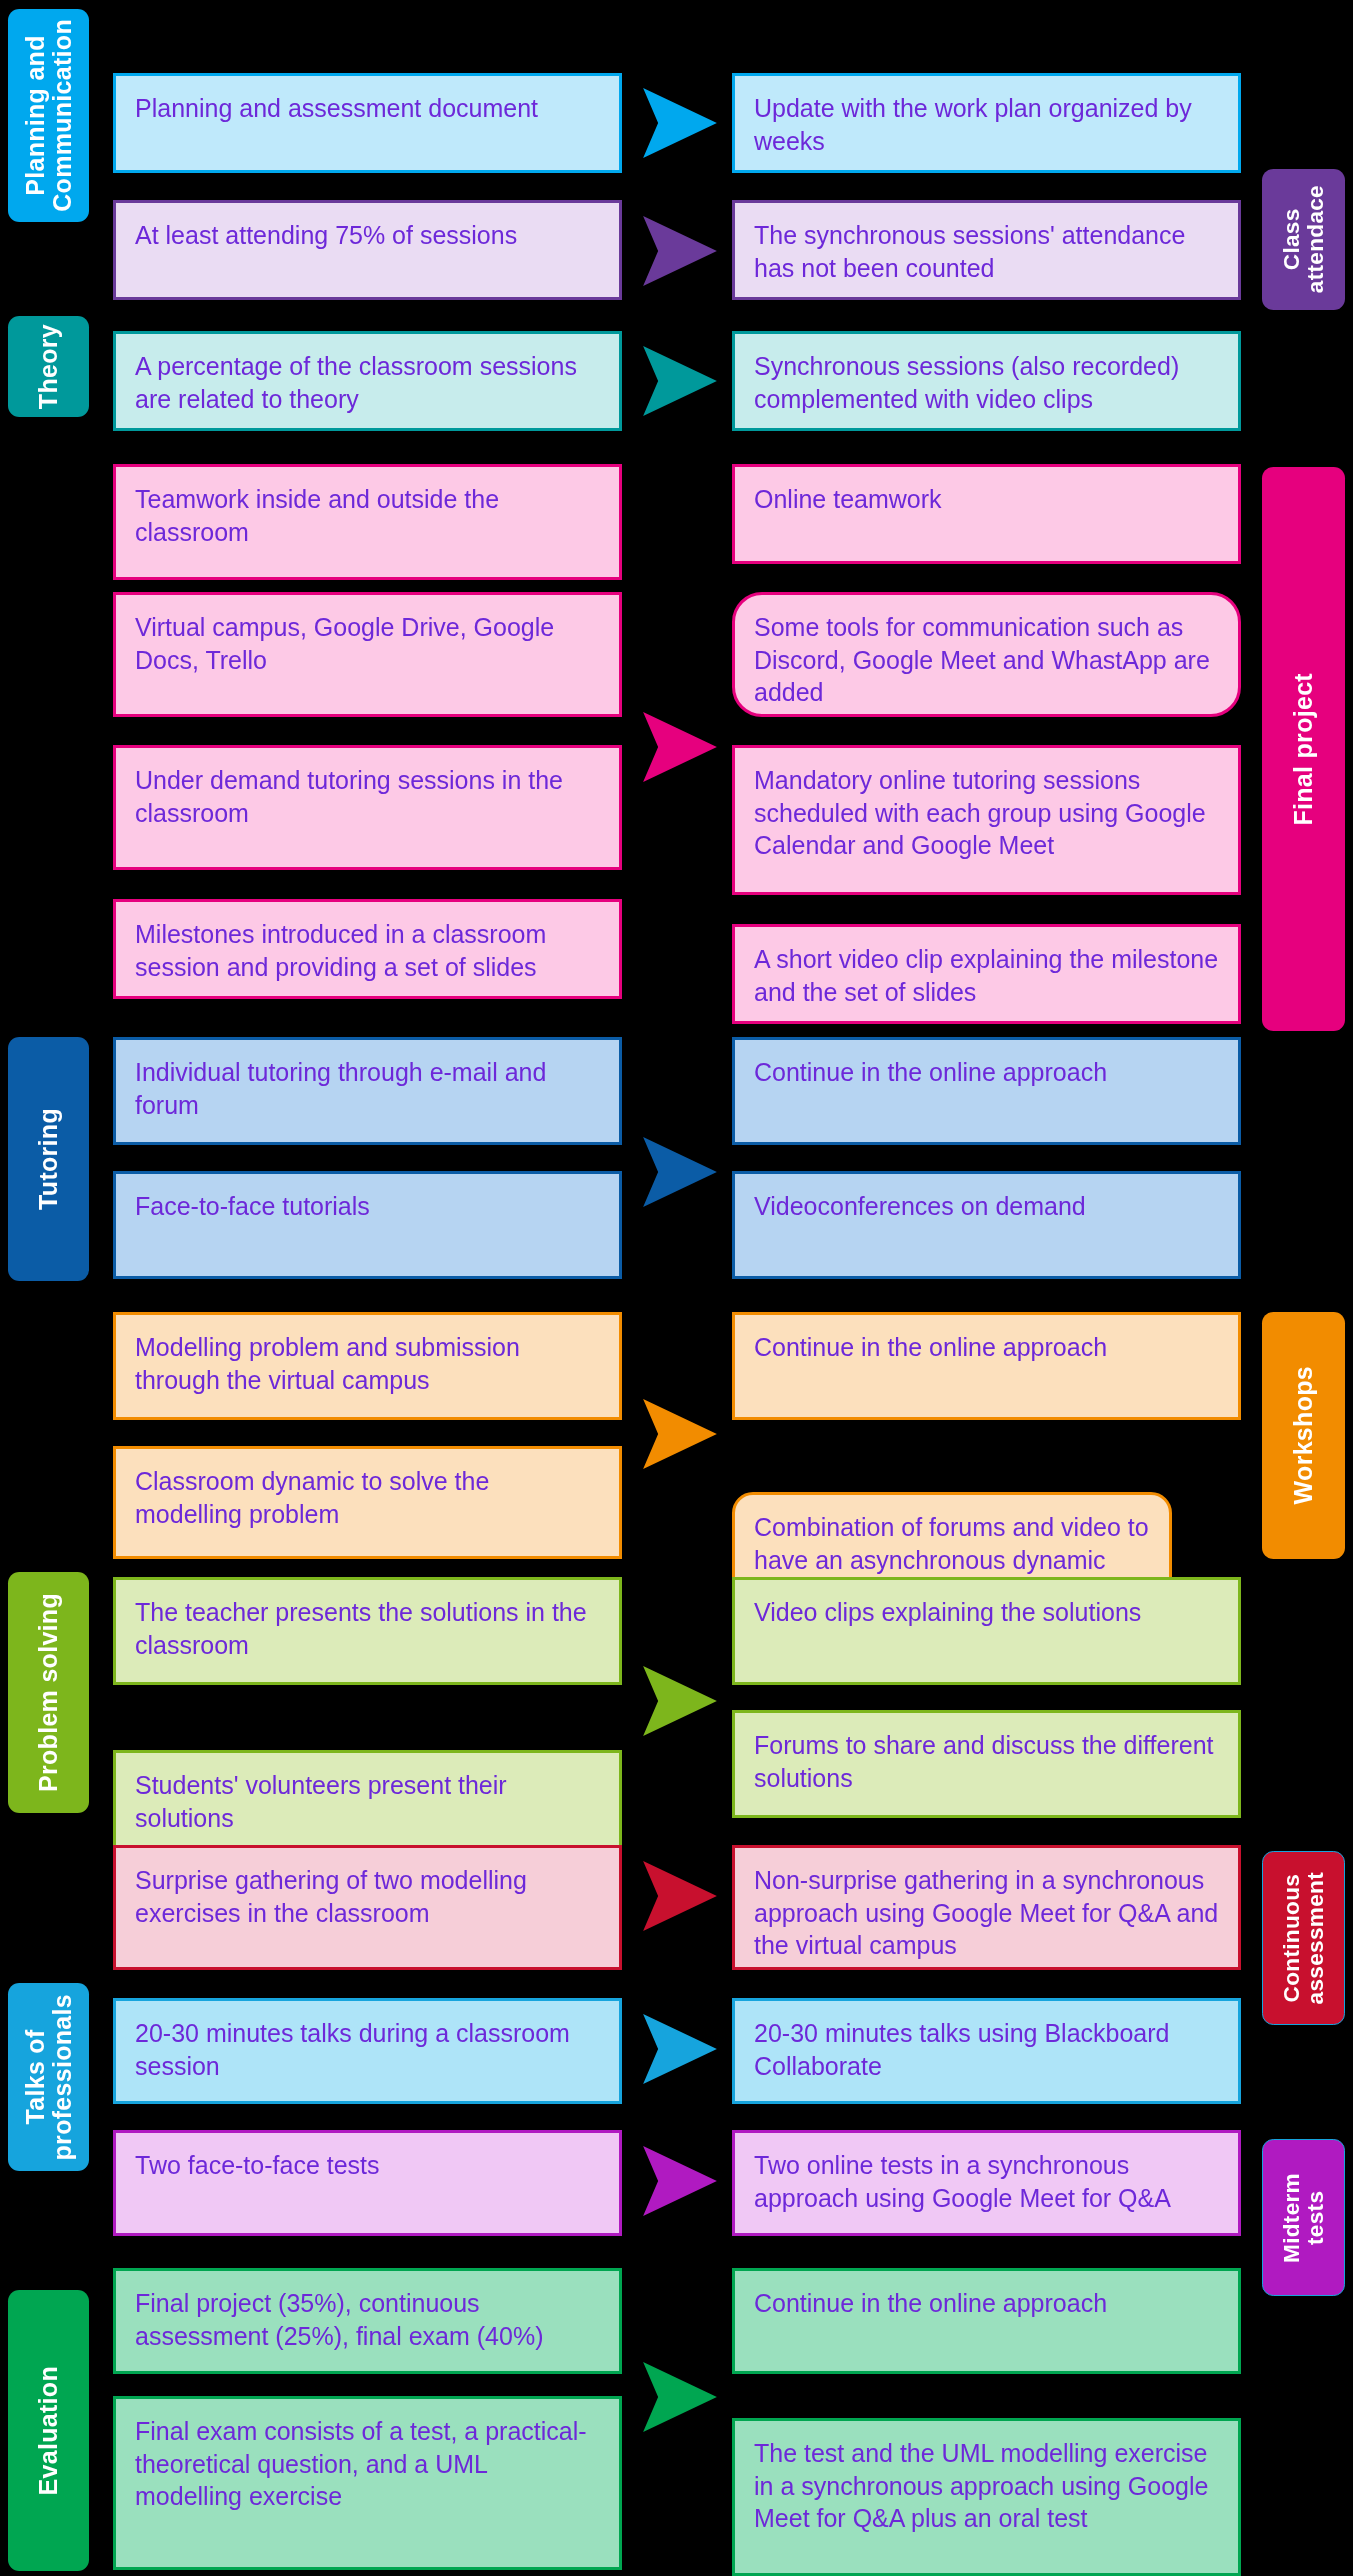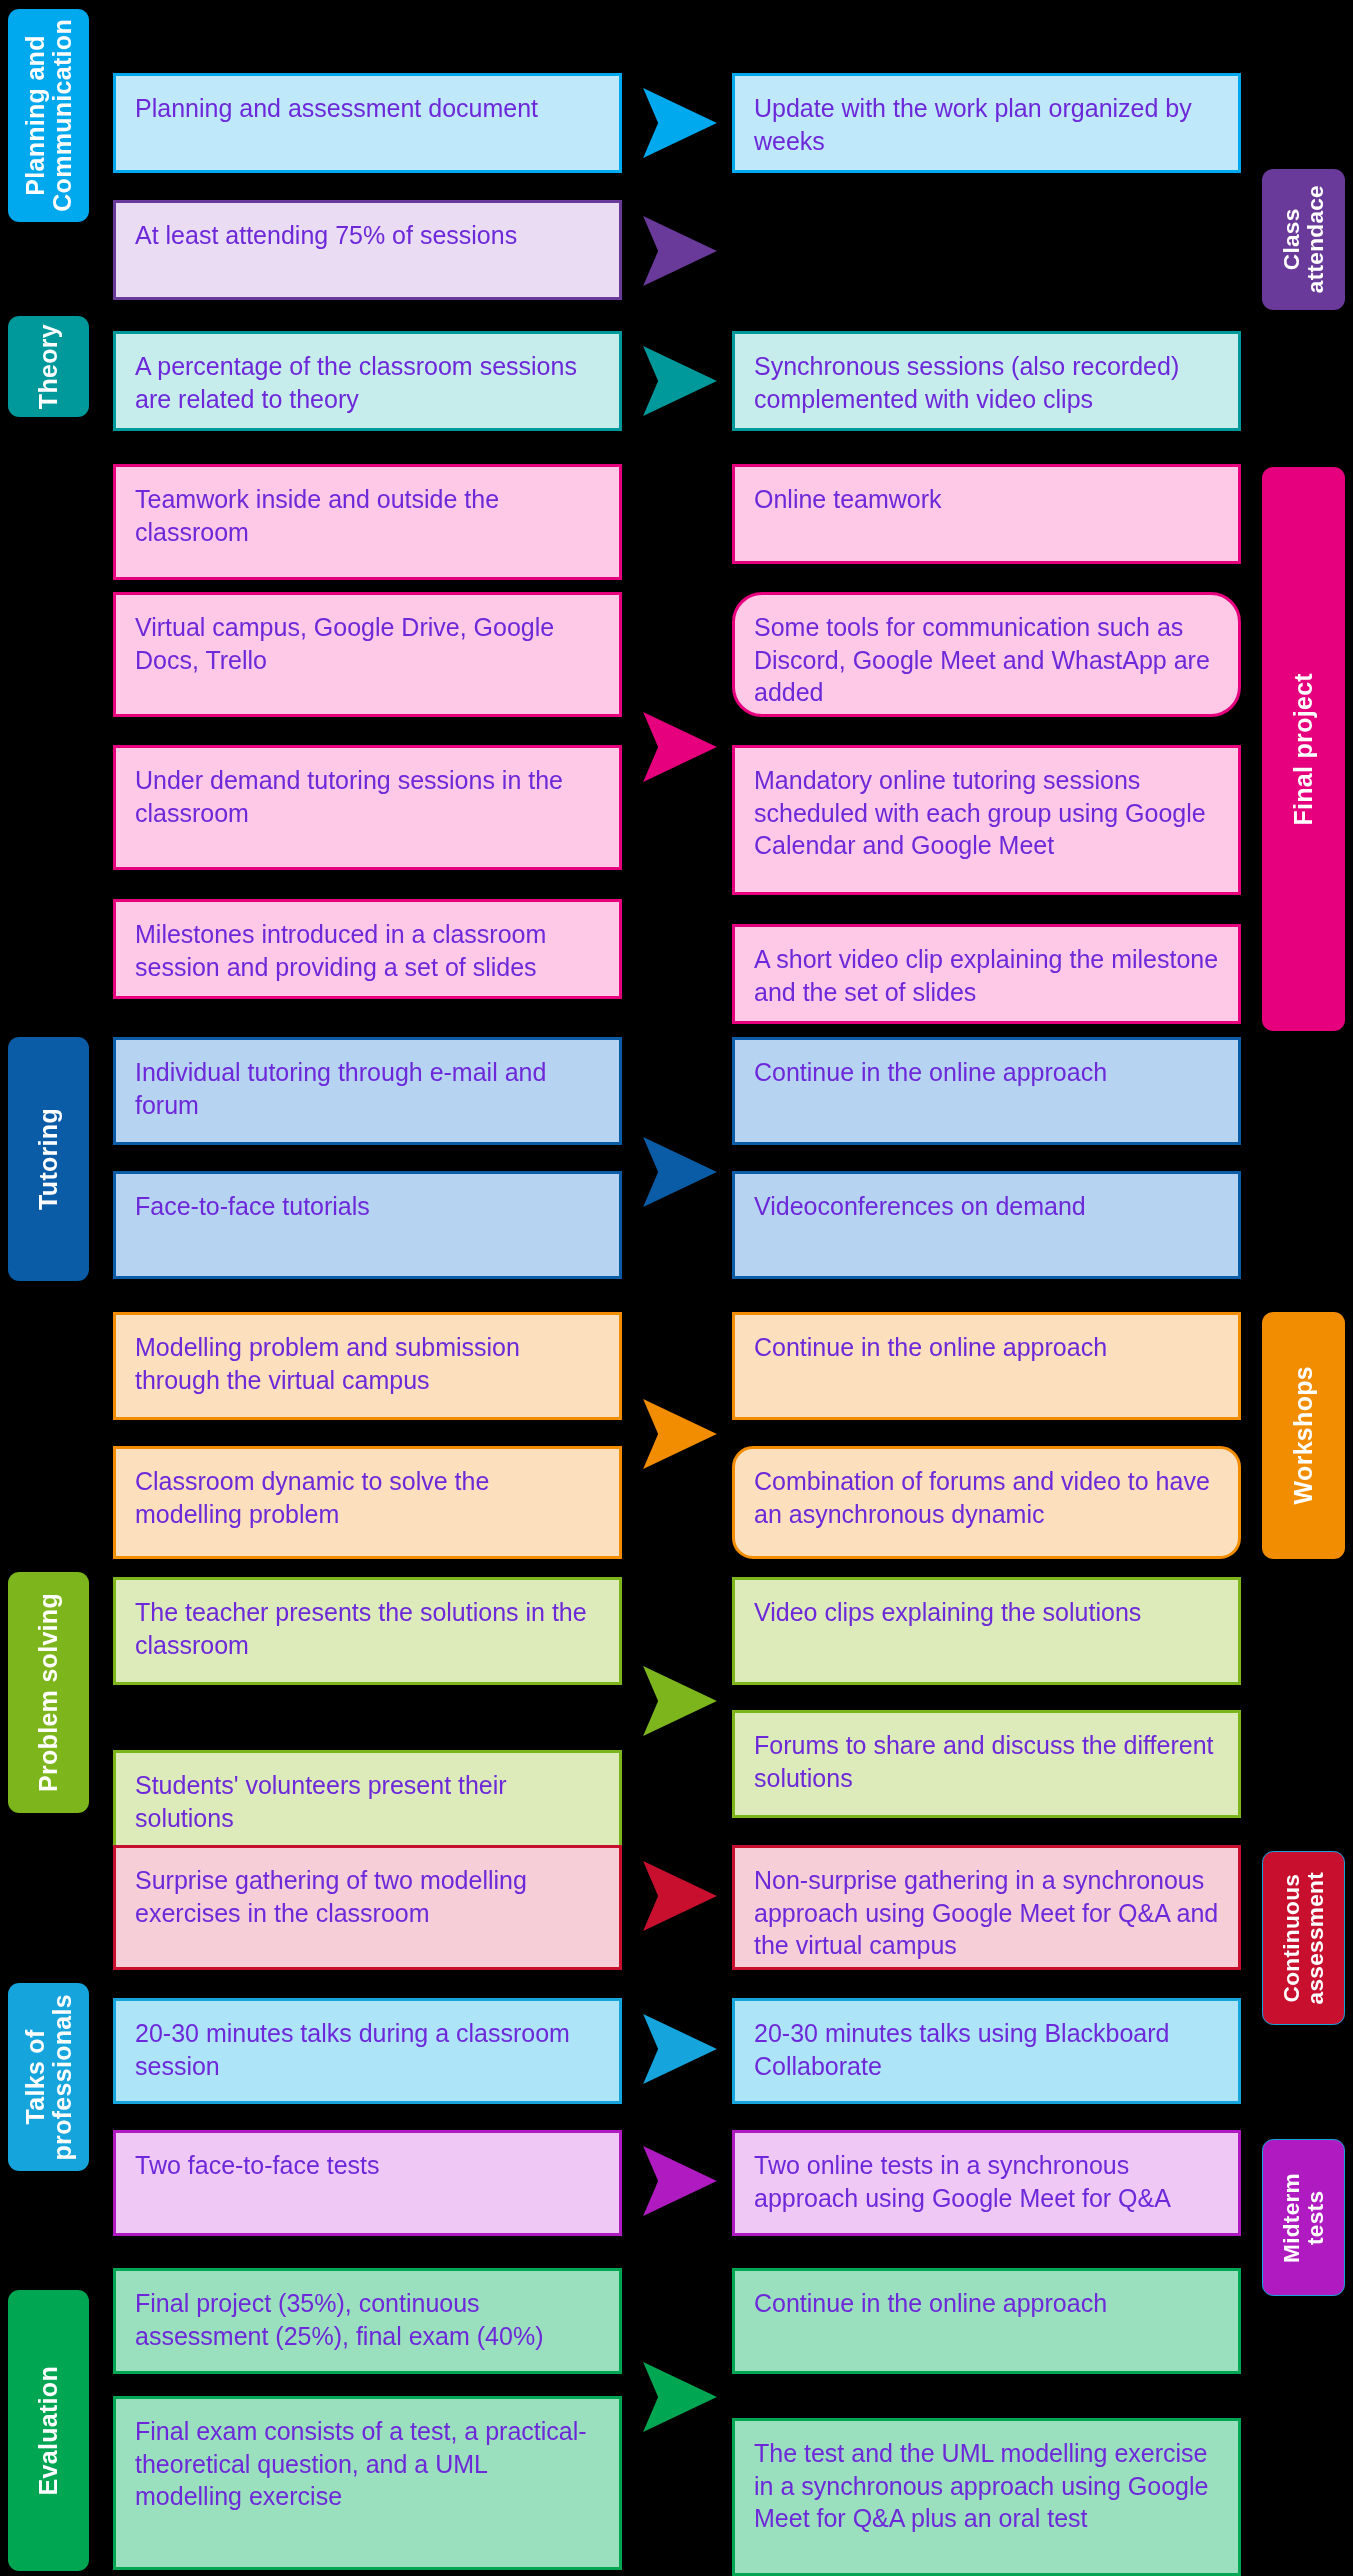--- a/index.html
+++ b/index.html
@@ -122,20 +122,23 @@
   </div>
 
   <div class="box" style="left:113px; top:200px; width:509px; height:100px; background:#eadcf3; border-color:#6a3a9a;">
     <span>At least attending 75% of sessions</span>
   </div>
   <div class="arrow" style="left:643px; top:216px;">
     <svg width="74" height="70" viewBox="0 0 118 112" aria-hidden="true">
       <polygon points="0,0 118,56 0,112 24,56" fill="#6a3a9a"></polygon>
     </svg>
   </div>
+  <div class="box" style="left:732px; top:200px; width:509px; height:100px; background:#eadcf3; border-color:#6a3a9a;">
+    <span>The synchronous sessions' attendance has not been counted</span>
+  </div>
 
   <div class="box" style="left:113px; top:331px; width:509px; height:100px; background:#c7ecec; border-color:#00999b;">
     <span>A percentage of the classroom sessions are related to theory</span>
   </div>
   <div class="arrow" style="left:643px; top:346px;">
     <svg width="74" height="70" viewBox="0 0 118 112" aria-hidden="true">
       <polygon points="0,0 118,56 0,112 24,56" fill="#00999b"></polygon>
     </svg>
   </div>
   <div class="box" style="left:732px; top:331px; width:509px; height:100px; background:#c7ecec; border-color:#00999b;">
@@ -202,21 +205,21 @@
   </div>
 
   <div class="box" style="left:113px; top:1446px; width:509px; height:113px; background:#fce0bd; border-color:#f28c00;">
     <span>Classroom dynamic to solve the modelling problem</span>
   </div>
   <div class="arrow" style="left:643px; top:1399px;">
     <svg width="74" height="70" viewBox="0 0 118 112" aria-hidden="true">
       <polygon points="0,0 118,56 0,112 24,56" fill="#f28c00"></polygon>
     </svg>
   </div>
-  <div class="box" style="left:732px; top:1446px; width:509px; height:113px; background:#fce0bd; border-color:#f28c00;border-radius:21px;">
+  <div class="box" style="left:732px; top:1492px; width:440px; height:113px; background:#fce0bd; border-color:#f28c00;border-radius:21px;">
     <span>Combination of forums and video to have an asynchronous dynamic</span>
   </div>
 
   <div class="box" style="left:113px; top:1577px; width:509px; height:108px; background:#dcebb9; border-color:#7db61c;">
     <span>The teacher presents the solutions in the classroom</span>
   </div>
   <div class="box" style="left:732px; top:1577px; width:509px; height:108px; background:#dcebb9; border-color:#7db61c;">
     <span>Video clips explaining the solutions</span>
   </div>
 

